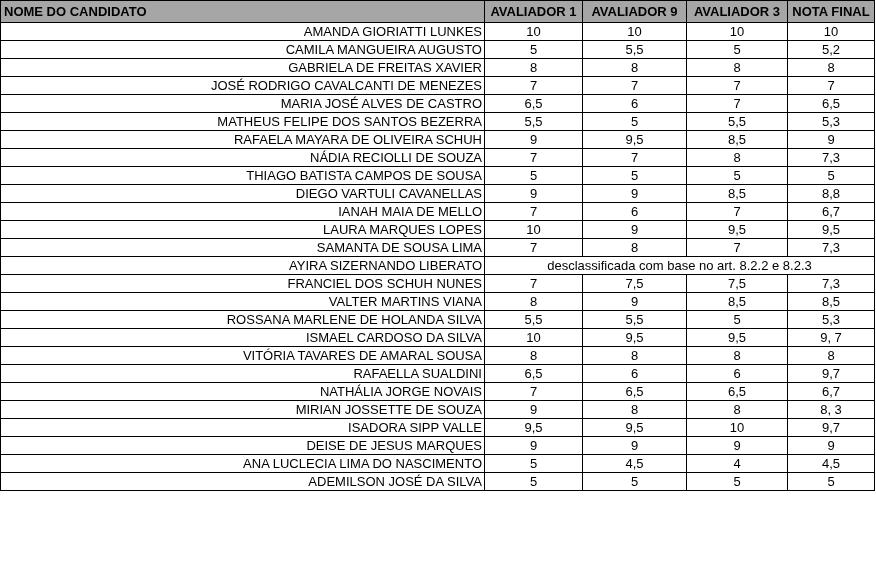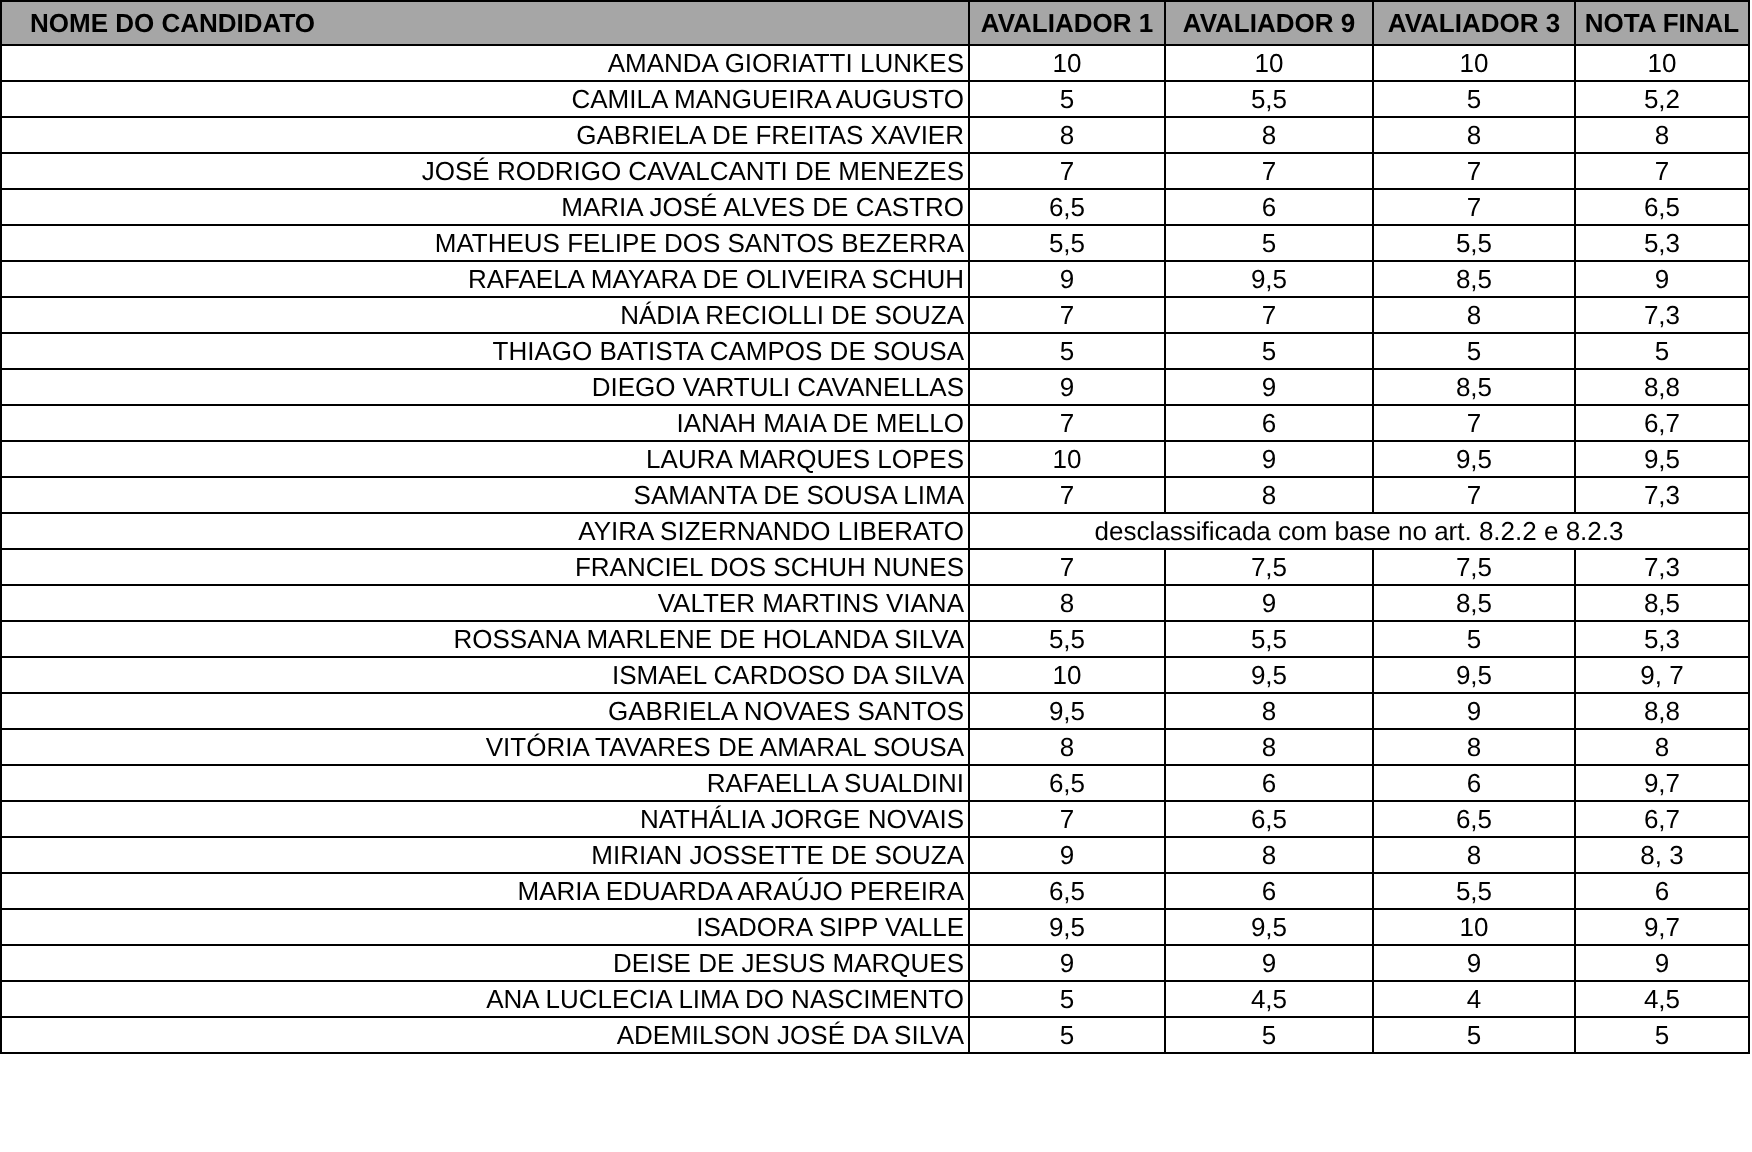--- a/index.html
+++ b/index.html
@@ -17,21 +17,21 @@
     overflow: hidden;
     color: #000;
   }
   table.grades th {
     background: #a6a6a6;
     font-weight: bold;
     font-size: 13px;
     height: 21px;
     text-align: center;
   }
-  table.grades th.name-h { text-align: left; padding-left: 14px; }
+  table.grades th.name-h { text-align: left; padding-left: 3px; }
   table.grades td {
     font-size: 13px;
     height: 17px;
     line-height: 17px;
   }
   td.name { text-align: right; padding-left: 3px; }
   td.num { text-align: center; font-size: 14px; }
   td.note { text-align: center; font-size: 13px; }
   col.c-name { width: 484px; }
   col.c-a1 { width: 98px; }
@@ -177,27 +177,20 @@
         <td class="num">5,3</td>
       </tr>
       <tr>
         <td class="name">ISMAEL CARDOSO DA SILVA</td>
         <td class="num">10</td>
         <td class="num">9,5</td>
         <td class="num">9,5</td>
         <td class="num">9, 7</td>
       </tr>
       <tr>
-        <td class="name">GABRIELA NOVAES SANTOS</td>
-        <td class="num">9,5</td>
-        <td class="num">8</td>
-        <td class="num">9</td>
-        <td class="num">8,8</td>
-      </tr>
-      <tr>
         <td class="name">VITÓRIA TAVARES DE AMARAL SOUSA</td>
         <td class="num">8</td>
         <td class="num">8</td>
         <td class="num">8</td>
         <td class="num">8</td>
       </tr>
       <tr>
         <td class="name">RAFAELLA SUALDINI</td>
         <td class="num">6,5</td>
         <td class="num">6</td>
@@ -210,27 +203,20 @@
         <td class="num">6,5</td>
         <td class="num">6,5</td>
         <td class="num">6,7</td>
       </tr>
       <tr>
         <td class="name">MIRIAN JOSSETTE DE SOUZA</td>
         <td class="num">9</td>
         <td class="num">8</td>
         <td class="num">8</td>
         <td class="num">8, 3</td>
-      </tr>
-      <tr>
-        <td class="name">MARIA EDUARDA ARAÚJO PEREIRA</td>
-        <td class="num">6,5</td>
-        <td class="num">6</td>
-        <td class="num">5,5</td>
-        <td class="num">6</td>
       </tr>
       <tr>
         <td class="name">ISADORA SIPP VALLE</td>
         <td class="num">9,5</td>
         <td class="num">9,5</td>
         <td class="num">10</td>
         <td class="num">9,7</td>
       </tr>
       <tr>
         <td class="name">DEISE DE JESUS MARQUES</td>

